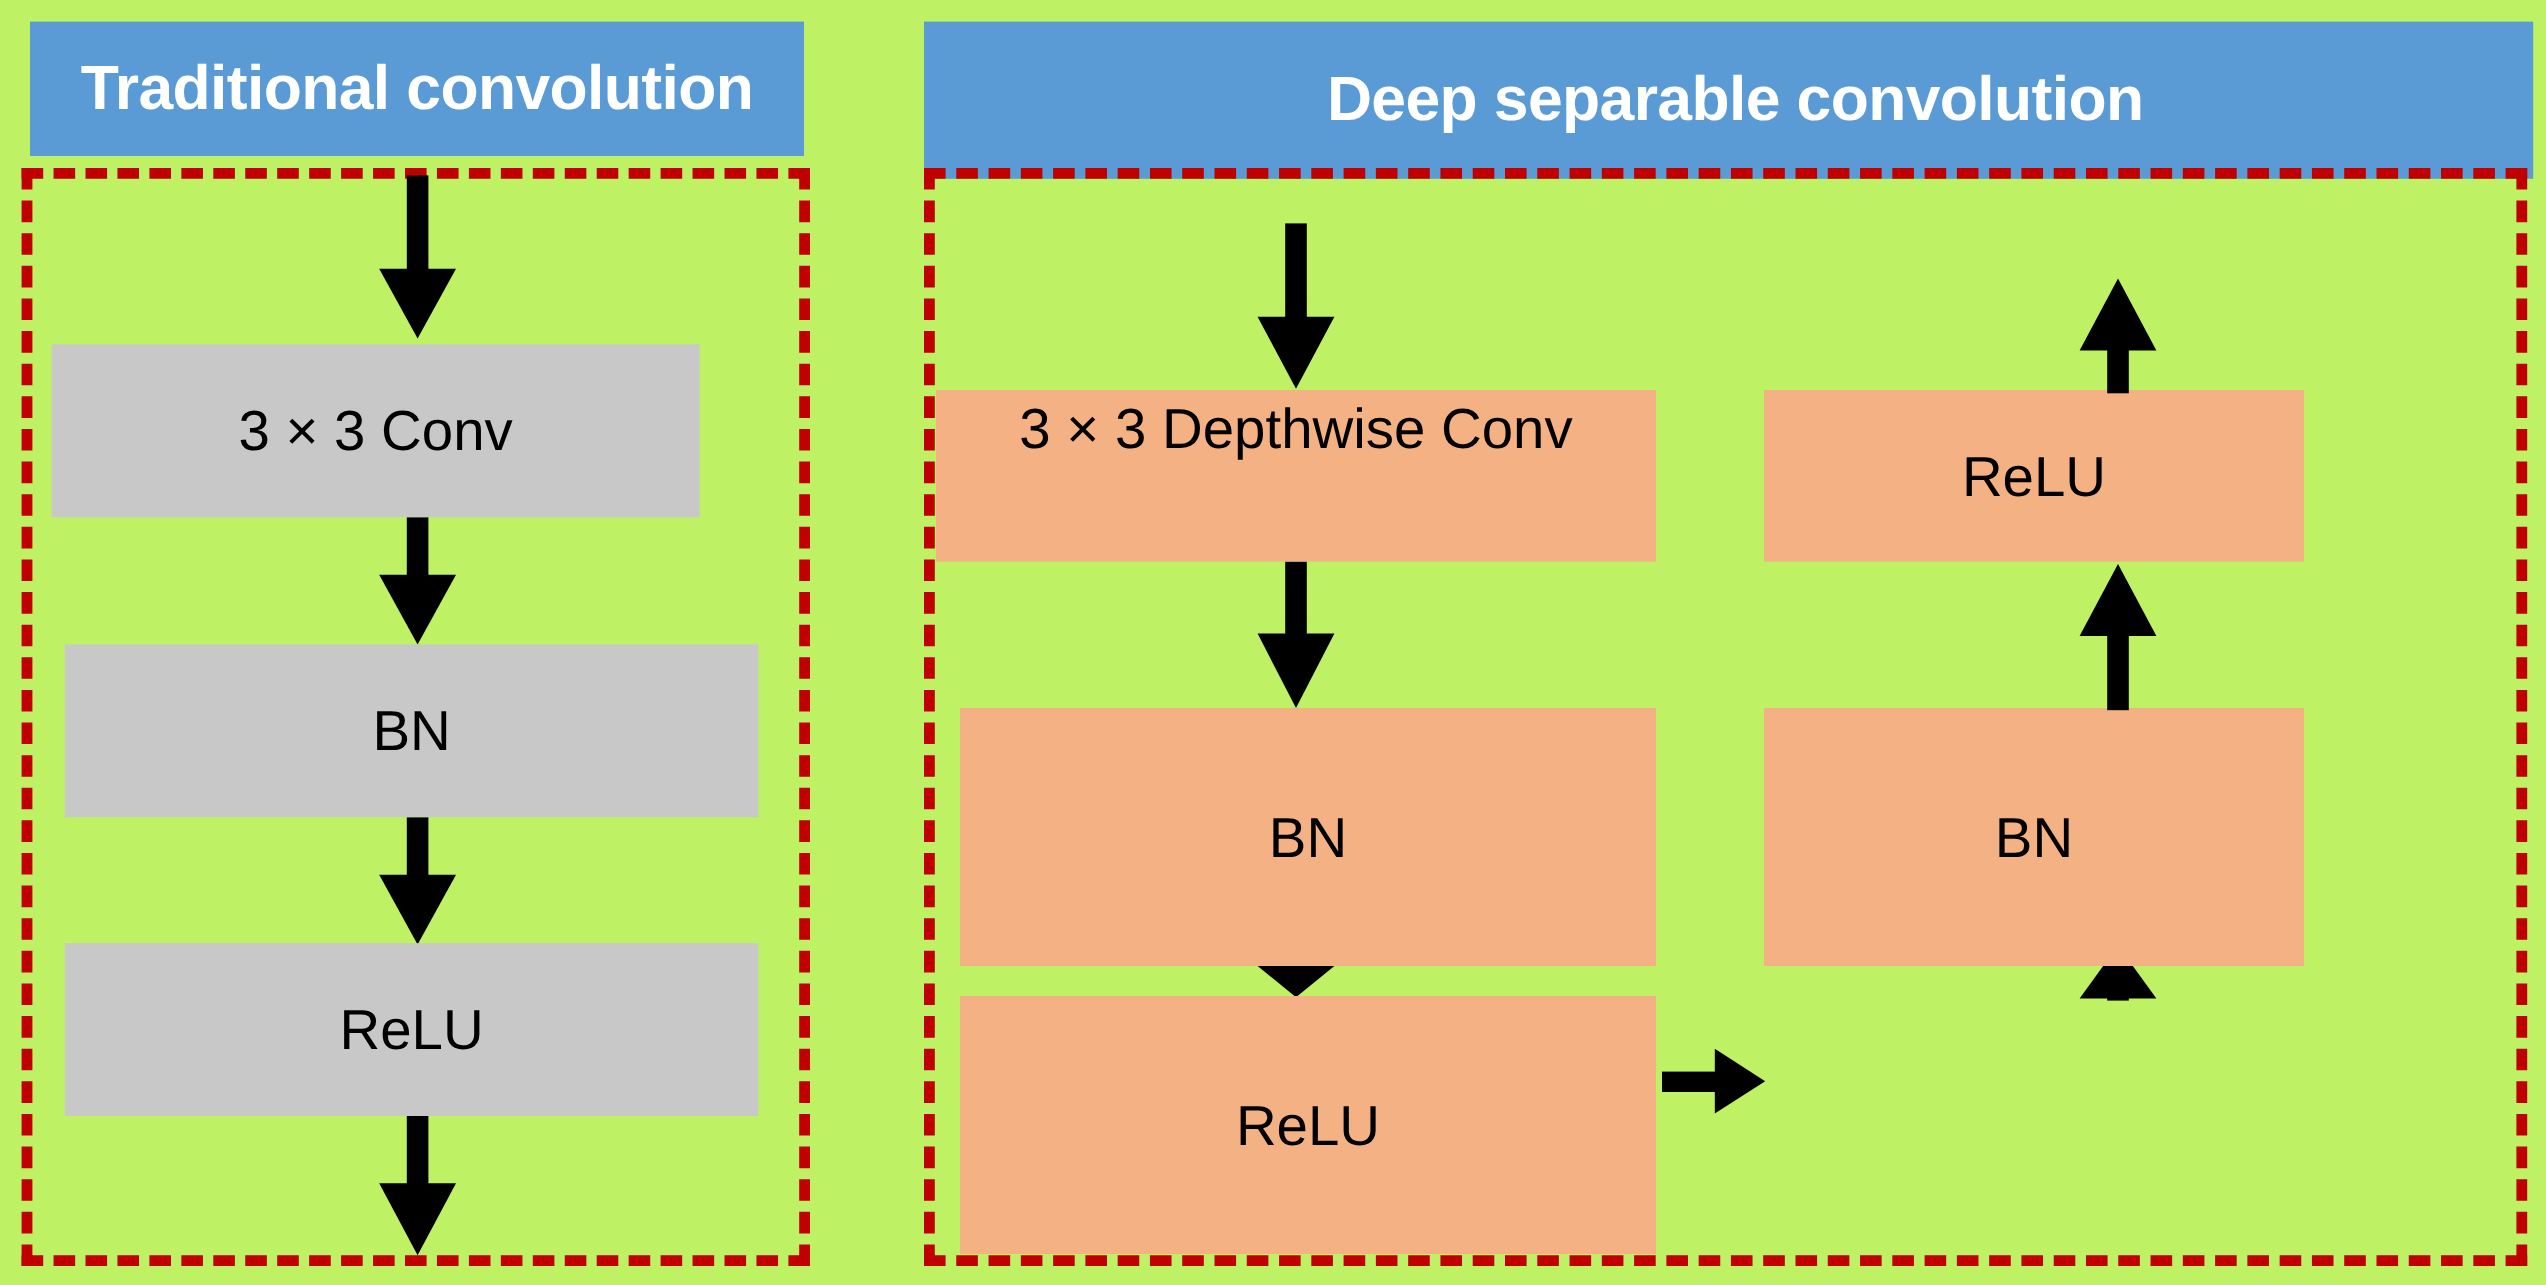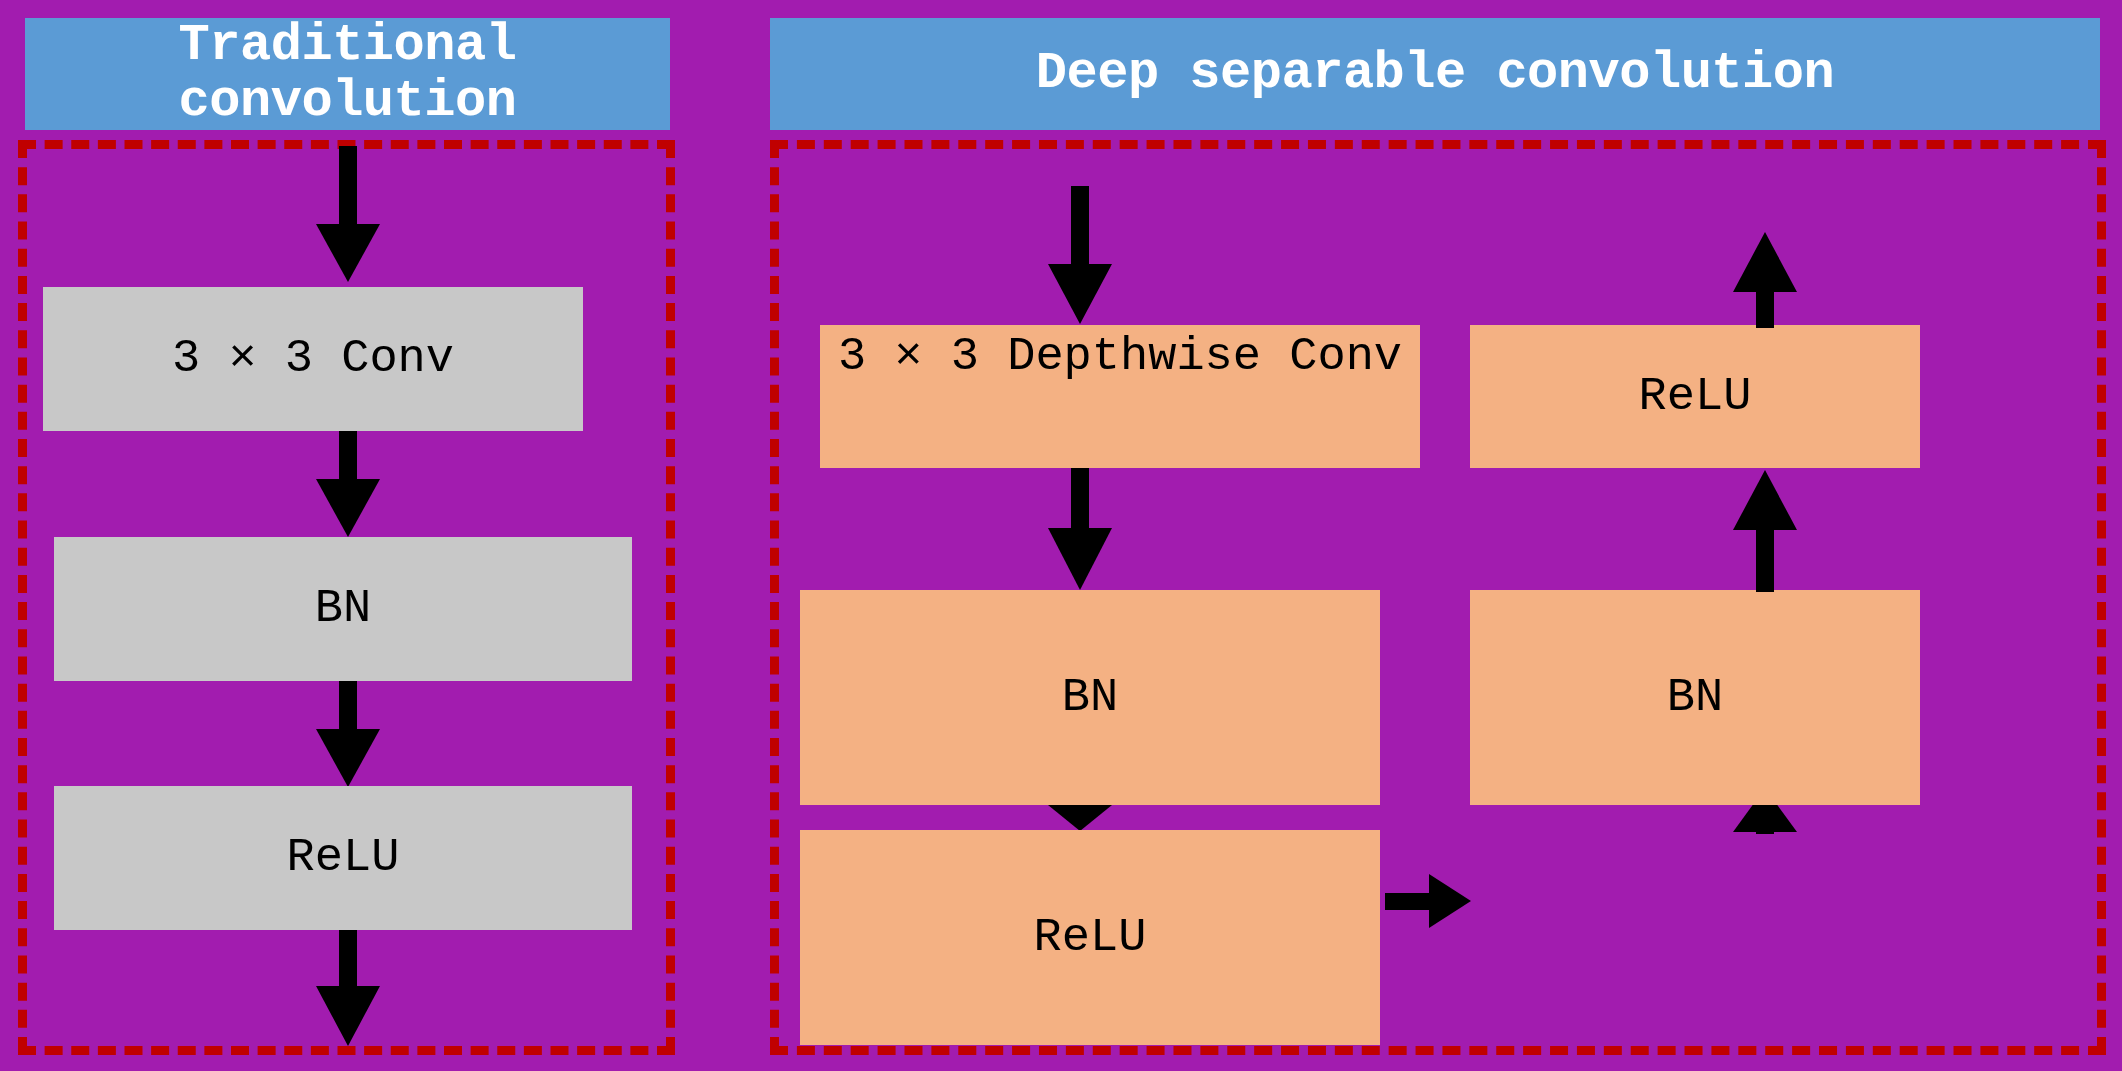--- a/index.html
+++ b/index.html
@@ -4,22 +4,22 @@
 <style>
   html, body {
     margin: 0;
     padding: 0;
     background: #ffffff;
   }
   #canvas {
     position: relative;
     width: 2122px;
     height: 1071px;
-    background: #a21caf;
-    font-family: Liberation Mono, monospace;
+    background: #bef264;
+    font-family: Liberation Sans, sans-serif;
     overflow: hidden;
   }
 
   
   .panel-header {
     position: absolute;
     background: #5B9BD5;
     color: #ffffff;
     font-weight: bold;
     display: flex;
@@ -29,22 +29,23 @@
     line-height: 1.08;
     letter-spacing: -0.5px;
   }
   #header-left {
     left: 25px; top: 18px;
     width: 645px; height: 112px;
     font-size: 52px;
   }
   #header-right {
     left: 770px; top: 18px;
-    width: 1330px; height: 112px;
+    width: 1330px; height: 131px;
     font-size: 52px;
+    padding-left: 11px;
   }
 
   
   .dashed-box {
     position: absolute;
     border: 9px dashed #C00000;
     box-sizing: border-box;
     background: transparent;
   }
   #dashed-left  { left: 18px;  top: 140px; width: 657px;  height: 915px; }
@@ -66,21 +67,21 @@
   .block.gray   { background: #C8C8C8; }
   .block.orange { background: #F4B183; }
 
   
   #blk-l-conv { left: 43px; top: 287px; width: 540px; height: 144px; }
   #blk-l-bn   { left: 54px; top: 537px; width: 578px; height: 144px; }
   #blk-l-relu { left: 54px; top: 786px; width: 578px; height: 144px; }
 
   
   #blk-r-dw   { left: 780px; top: 325px; width: 600px; height: 143px;
-                font-size: 47px; align-items: flex-start; padding-top: 4px; margin-left: 40px; }
+                font-size: 47px; align-items: flex-start; padding-top: 4px; }
   #blk-r-bn1  { left: 800px; top: 590px; width: 580px; height: 215px; }
   #blk-r-relu1{ left: 800px; top: 830px; width: 580px; height: 215px; }
 
   
   #blk-r-relu2{ left: 1470px; top: 325px; width: 450px; height: 143px; }
   #blk-r-bn2  { left: 1470px; top: 590px; width: 450px; height: 215px; }
   #blk-r-conv1{ left: 1470px; top: 830px; width: 600px; height: 215px; }
 
   
   .arrow {

